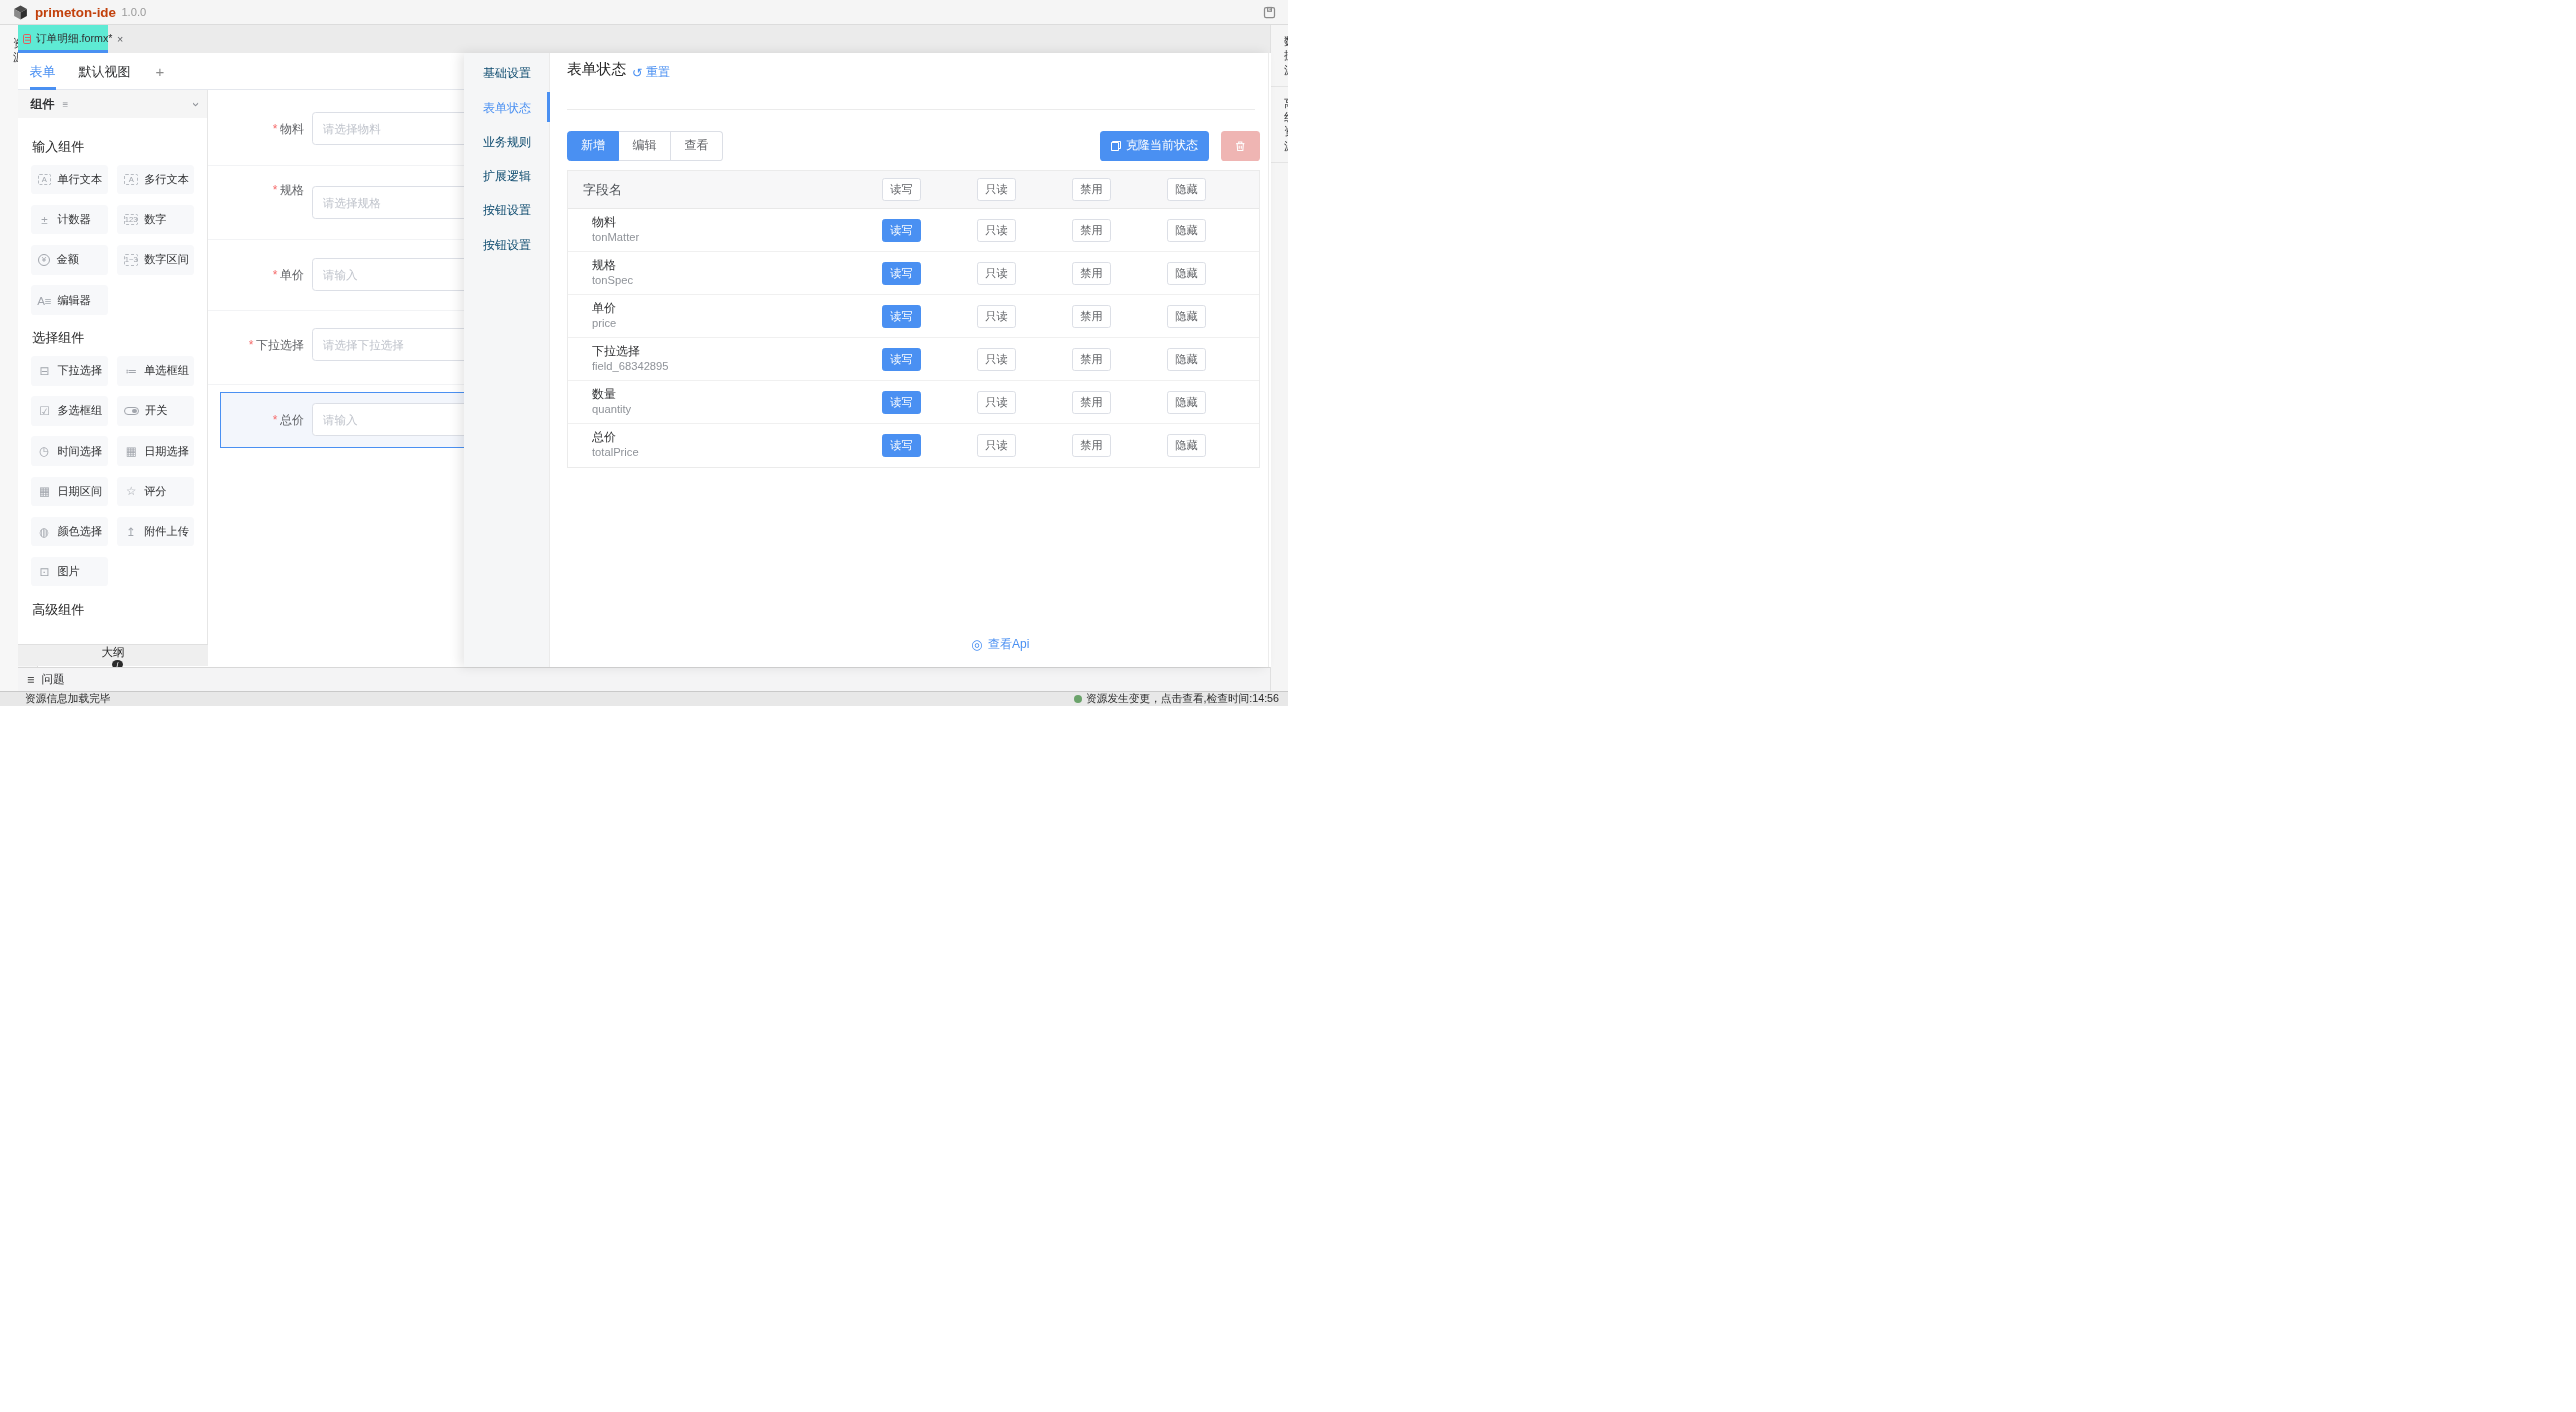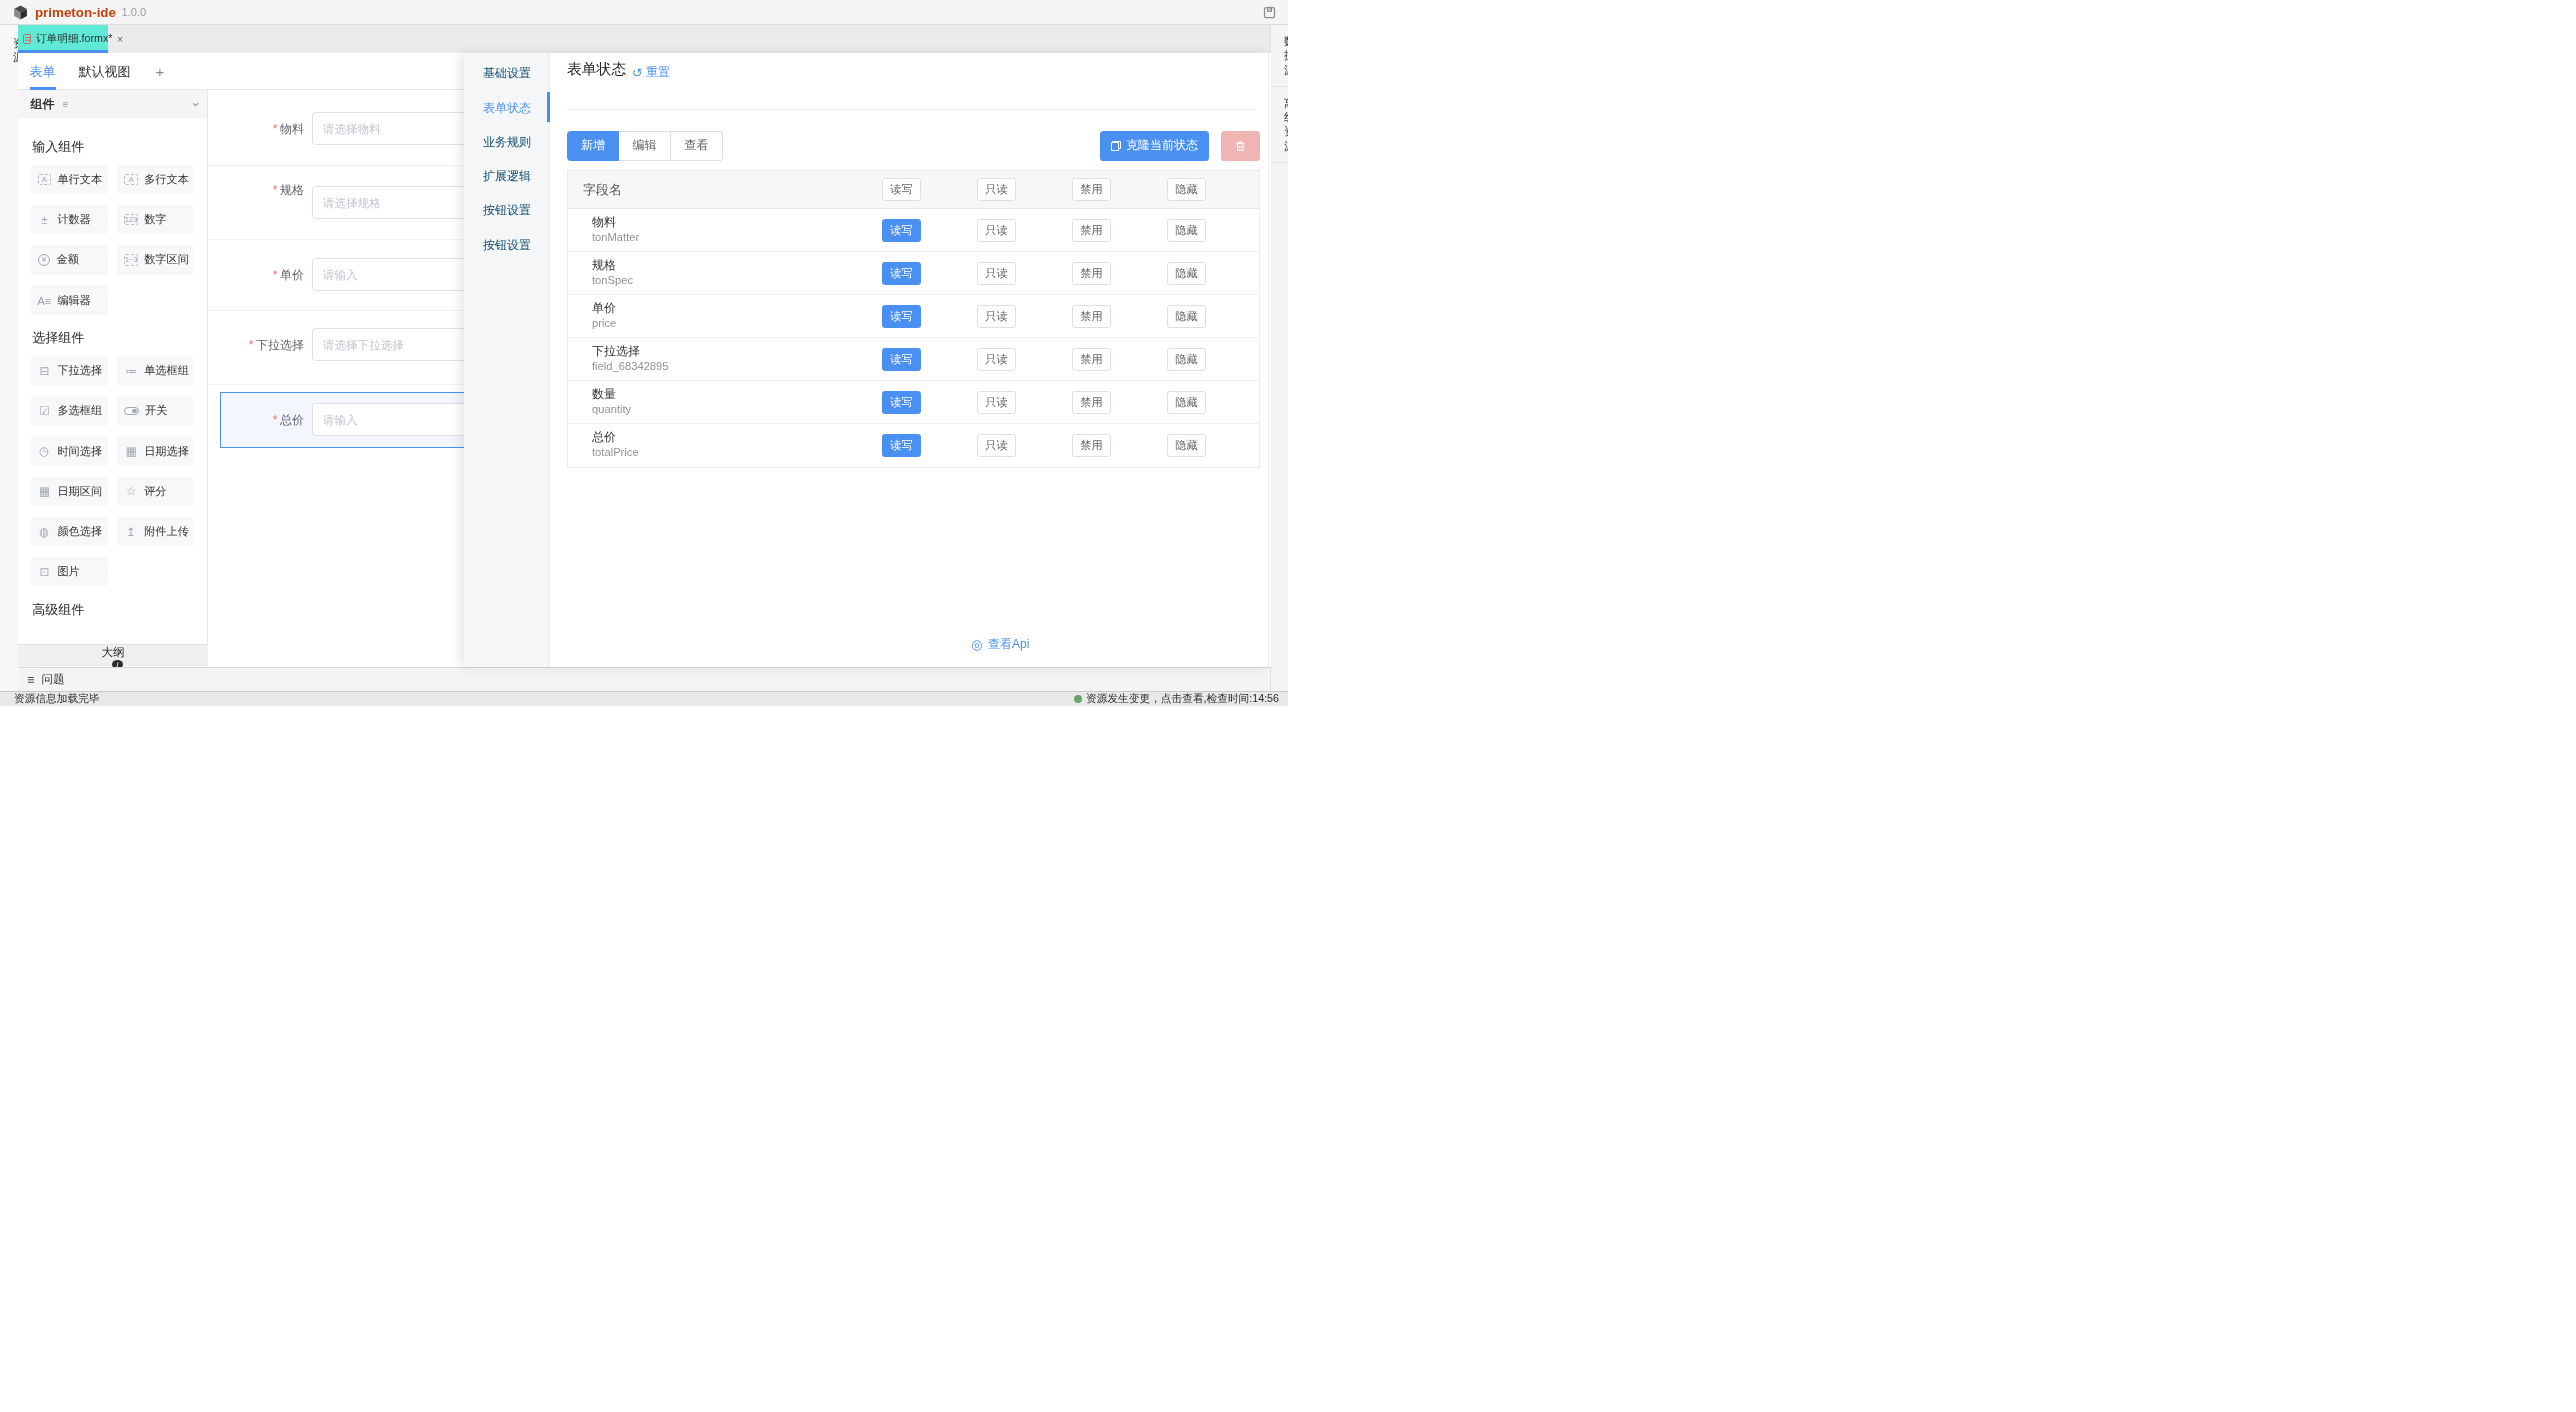--- a/index.html
+++ b/index.html
@@ -58,21 +58,21 @@
 
   
   .outlinebar{position:absolute;left:18px;top:644px;width:190px;height:22.4px;background:#efefef;border-top:0.9px solid #e0e0e0;display:flex;align-items:center;padding:0 10.7px;cursor:pointer;flex-direction:column;}
   .outline-label{font-size:11.6px;color:#1f1f1f;}
   .infoicon{width:10.7px;height:10.7px;border-radius:50%;background:#2b2b2b;color:#fff;font-size:8px;font-style:italic;display:inline-flex;align-items:center;justify-content:center;margin-left:9px;}
   .outline-chev{margin-left:auto;color:#606266;font-size:12.5px;}
   .problems{position:absolute;left:18px;top:667px;width:1252px;height:24px;background:#f4f4f5;border-top:0.9px solid #d8d8d8;display:flex;align-items:center;padding:0 9px;}
   .probicon{font-size:12.5px;color:#4d4d4d;font-weight:bold;}
   .prob-label{font-size:11.6px;color:#303133;margin-left:7.2px;}
   .statusbar{position:absolute;left:0;top:691px;width:1288px;height:15px;background:#e8e8e8;border-top:0.9px solid #c9c9c9;display:flex;align-items:center;font-size:10.7px;color:#2b2b2b;}
-  .status-left{margin-left:14px;}
+  .status-left{margin-left:25px;}
   .status-right{margin-left:auto;margin-right:9px;display:flex;align-items:center;cursor:pointer;}
   .status-dot{width:8px;height:8px;border-radius:50%;background:var(--green);margin-right:4.5px;}
 
   
   .canvas{position:absolute;left:208px;top:90px;width:256px;height:577px;background:#fff;overflow:hidden;}
   .canvas-sep{position:absolute;left:0;width:256px;height:0.9px;background:#f2f3f5;}
   .field-label{position:absolute;width:96px;text-align:right;font-size:12px;color:#606266;white-space:nowrap;}
   .req{color:var(--req);margin-right:2.7px;}
   .field-input{position:absolute;left:104px;width:158px;height:33px;border:0.9px solid #dcdfe6;border-radius:3.6px;padding:0 9.8px;font-size:11.6px;color:#303133;background:#fff;outline:none;}
   .field-input::placeholder{color:#c0c4cc;}

